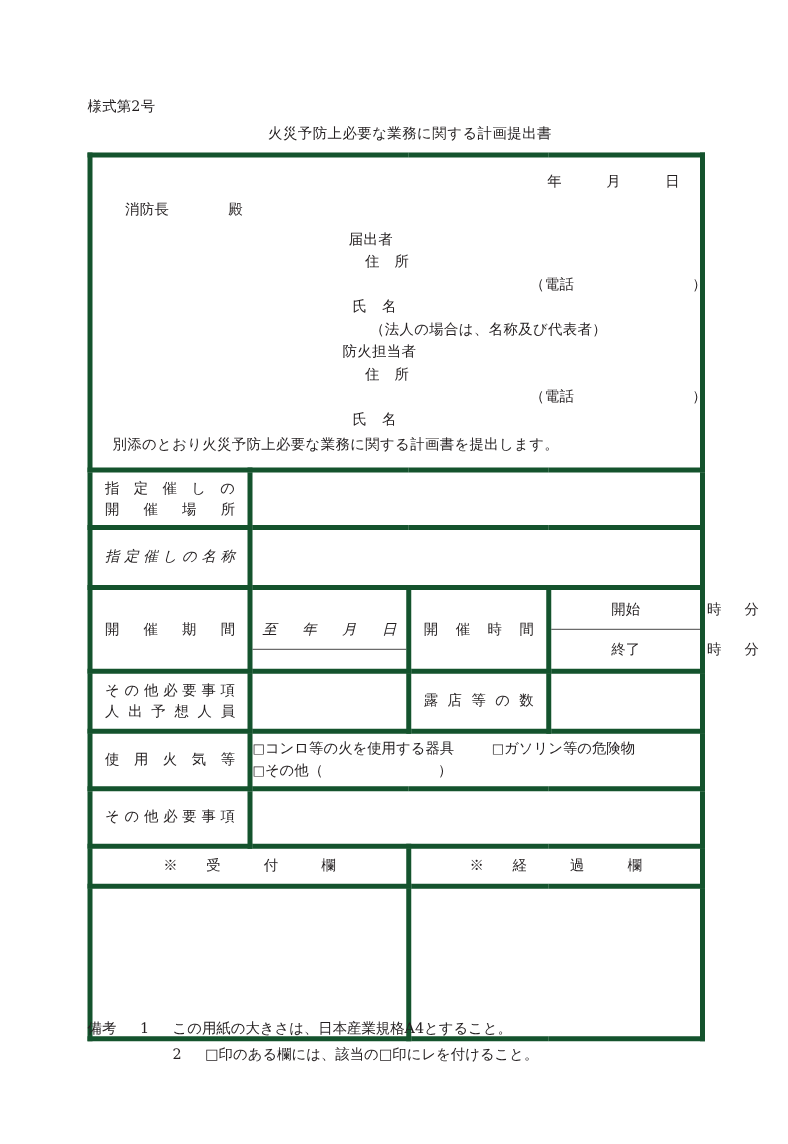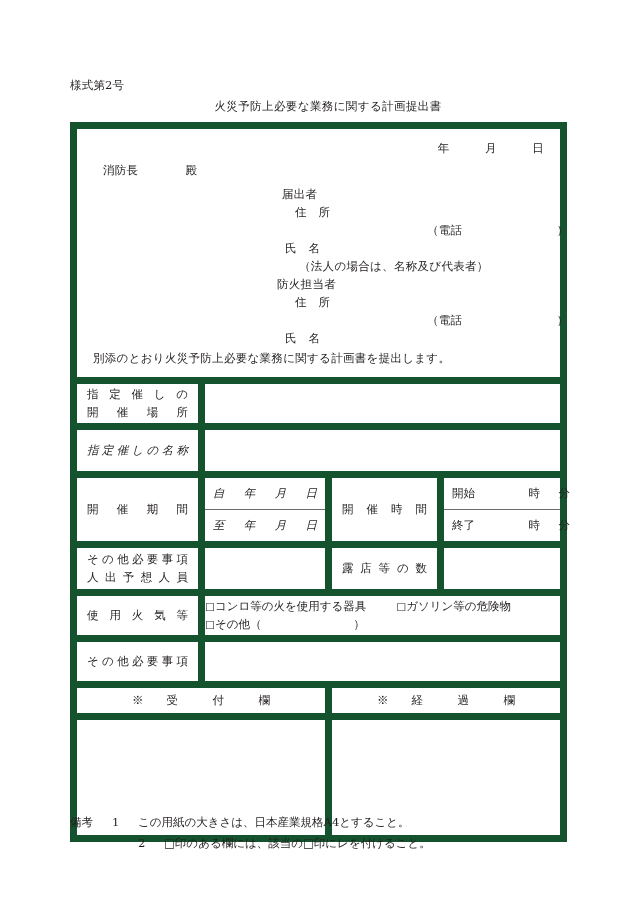--- a/index.html
+++ b/index.html
@@ -49,21 +49,21 @@
   .tbl {
     position: absolute;
     left: 70px;
     top: 122px;
     width: 490px;
     border-collapse: collapse;
     table-layout: fixed;
     font-size: 11.5px;
   }
   .tbl td {
-    border: 7px solid #14532d;
+    border: 4px solid #14532d;
     padding: 0;
     vertical-align: middle;
   }
 
   
   .head-cell {
     height: 204px;
     position: relative;
     vertical-align: top;
   }
@@ -158,21 +158,21 @@
   .time-cells {
     display: block;
     padding: 0 8px 0 8px;
     white-space: nowrap;
     font-size: 11.5px;
   }
   .time-cells i {
     font-style: normal;
     display: inline-block;
   }
-  .tc-lead { width: 44px; }
+  .tc-lead { width: 44px; margin-left: 40px; }
   .tc-mid  { width: 44px; text-align: right; }
   .tc-end  { width: 30px; text-align: right; }
 
   
   .fire-cell {
     padding: 5px 0 5px 9px;
     line-height: 1.52;
     font-size: 11.5px;
     vertical-align: middle;
   }
@@ -251,30 +251,20 @@
         <td colspan="3"></td>
       </tr>
 
       <tr class="r-period">
         <td>
           <span class="lbl">開催期間</span>
         </td>
         <td>
           <table class="sub">
             <tbody>
-              <tr>
-                <td>
-                  <span class="date-cells">
-                    <i>自</i>
-                    <i>年</i>
-                    <i>月</i>
-                    <i>日</i>
-                  </span>
-                </td>
-              </tr>
               <tr>
                 <td>
                   <span class="date-cells">
                     <i>至</i>
                     <i>年</i>
                     <i>月</i>
                     <i>日</i>
                   </span>
                 </td>
               </tr>

